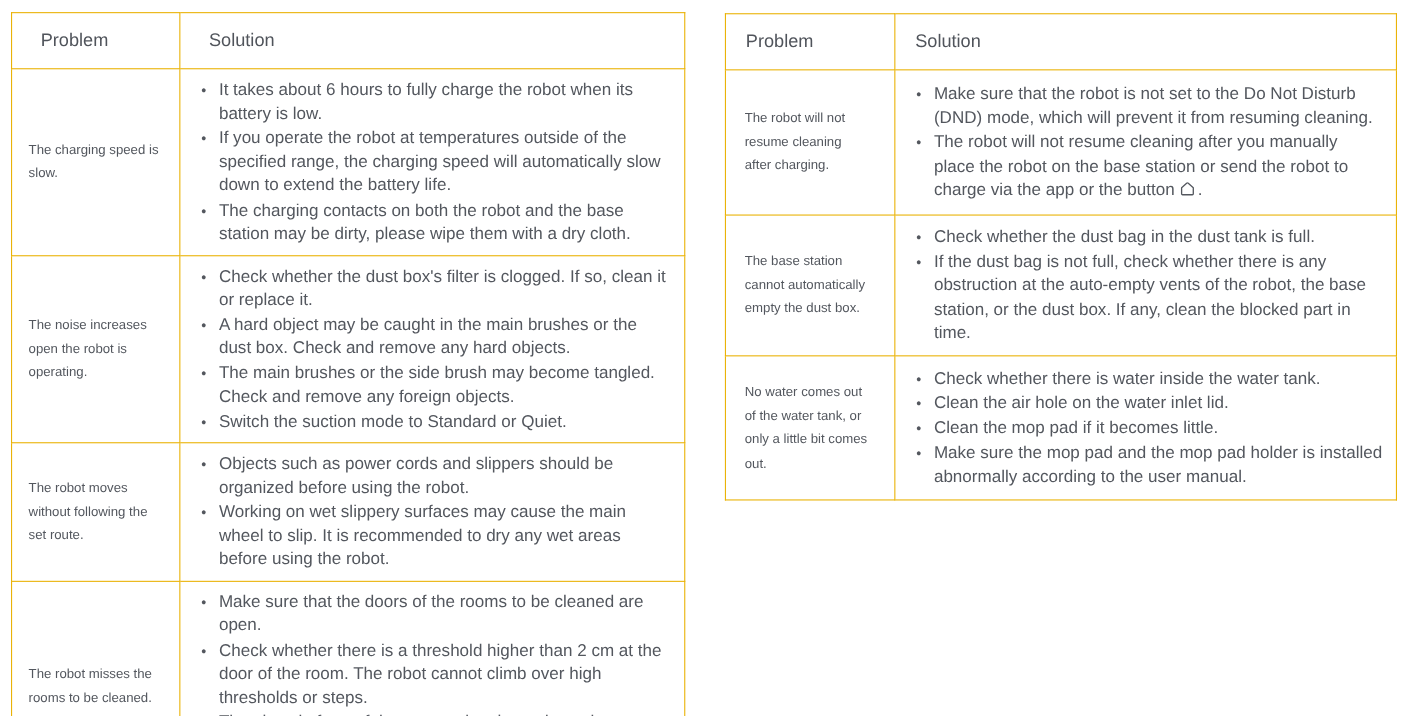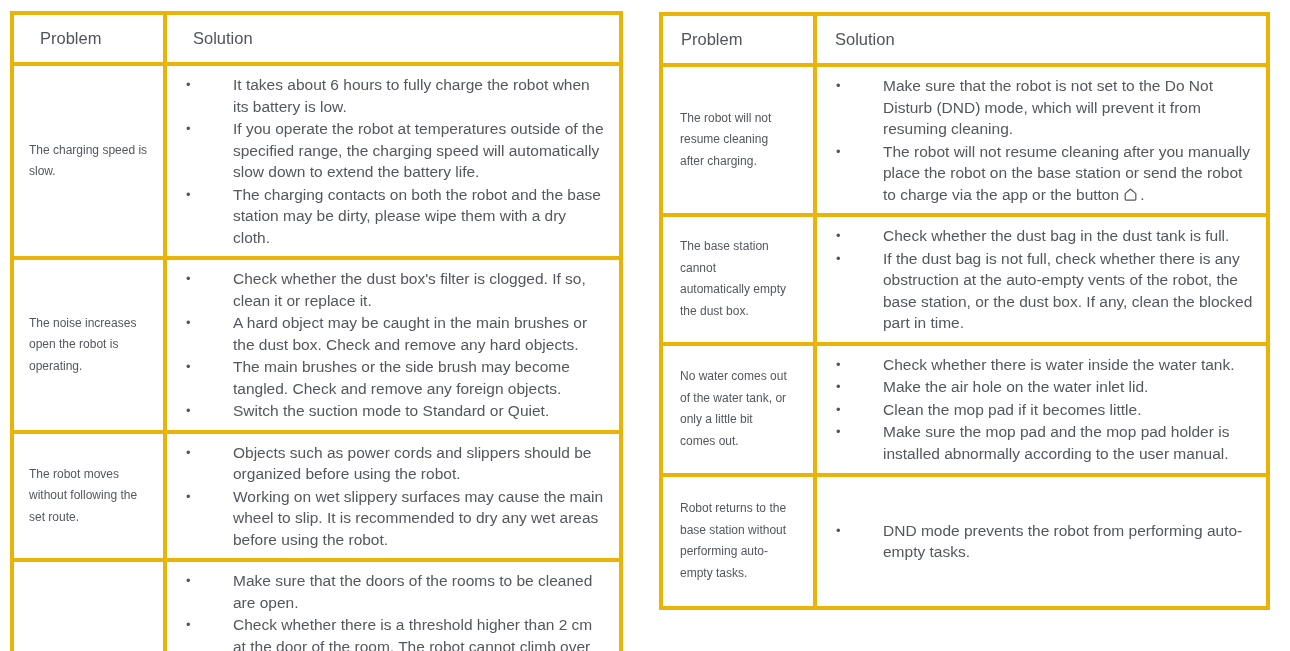--- a/index.html
+++ b/index.html
@@ -17,21 +17,21 @@
   }
   table.ts-table {
     position: absolute;
     border-collapse: collapse;
     table-layout: fixed;
     background: #ffffff;
   }
   #table-left  { left: 10px;  top: 11px; width: 613px; }
   #table-right { left: 659px; top: 12px; width: 611px; }
   .ts-table th, .ts-table td {
-    border: 4px solid #eab308;
+    border: 1px solid #eab308;
     vertical-align: middle;
     text-align: left;
     font-weight: normal;
   }
   .ts-table th {
     font-size: 16.5px;
     color: #50545b;
     padding: 0 8px 0 26px;
   }
   #table-right th { padding-left: 18px; }
@@ -55,21 +55,21 @@
     font-size: 15.5px;
     line-height: 21.5px;
   }
   ul.sol-list li + li { margin-top: 1px; }
   .bullet {
     flex: 0 0 16px;
     width: 16px;
     font-size: 13px;
     line-height: 21.5px;
   }
-  .btxt { flex: 1 1 auto; margin-left: 31px; }
+  .btxt { flex: 1 1 auto; }
   .home-icon {
     display: inline-block;
     vertical-align: -3px;
     margin: 0 1px 0 3px;
   }
 </style>
 </head>
 <body>
 
 <div class="canvas">
@@ -208,40 +208,29 @@
     <tr style="height:131px">
       <td class="p-cell">No water comes out of the water tank, or only a little bit comes out.</td>
       <td class="s-cell">
         <ul class="sol-list">
           <li>
                 <span class="bullet">•</span>
                 <span class="btxt">Check whether there is water inside the water tank.</span>
               </li>
           <li>
                 <span class="bullet">•</span>
-                <span class="btxt">Make the air hole on the water inlet lid.</span>
+                <span class="btxt">Clean the air hole on the water inlet lid.</span>
               </li>
           <li>
                 <span class="bullet">•</span>
                 <span class="btxt">Clean the mop pad if it becomes little.</span>
               </li>
           <li>
                 <span class="bullet">•</span>
                 <span class="btxt">Make sure the mop pad and the mop pad holder is installed abnormally according to the user manual.</span>
-              </li>
-        </ul>
-      </td>
-    </tr>
-    <tr style="height:133px">
-      <td class="p-cell">Robot returns to the base station without performing auto-empty tasks.</td>
-      <td class="s-cell">
-        <ul class="sol-list">
-          <li>
-                <span class="bullet">•</span>
-                <span class="btxt">DND mode prevents the robot from performing auto-empty tasks.</span>
               </li>
         </ul>
       </td>
     </tr>
   </tbody>
     </table>
 
 </div>
 
 </body></html>

